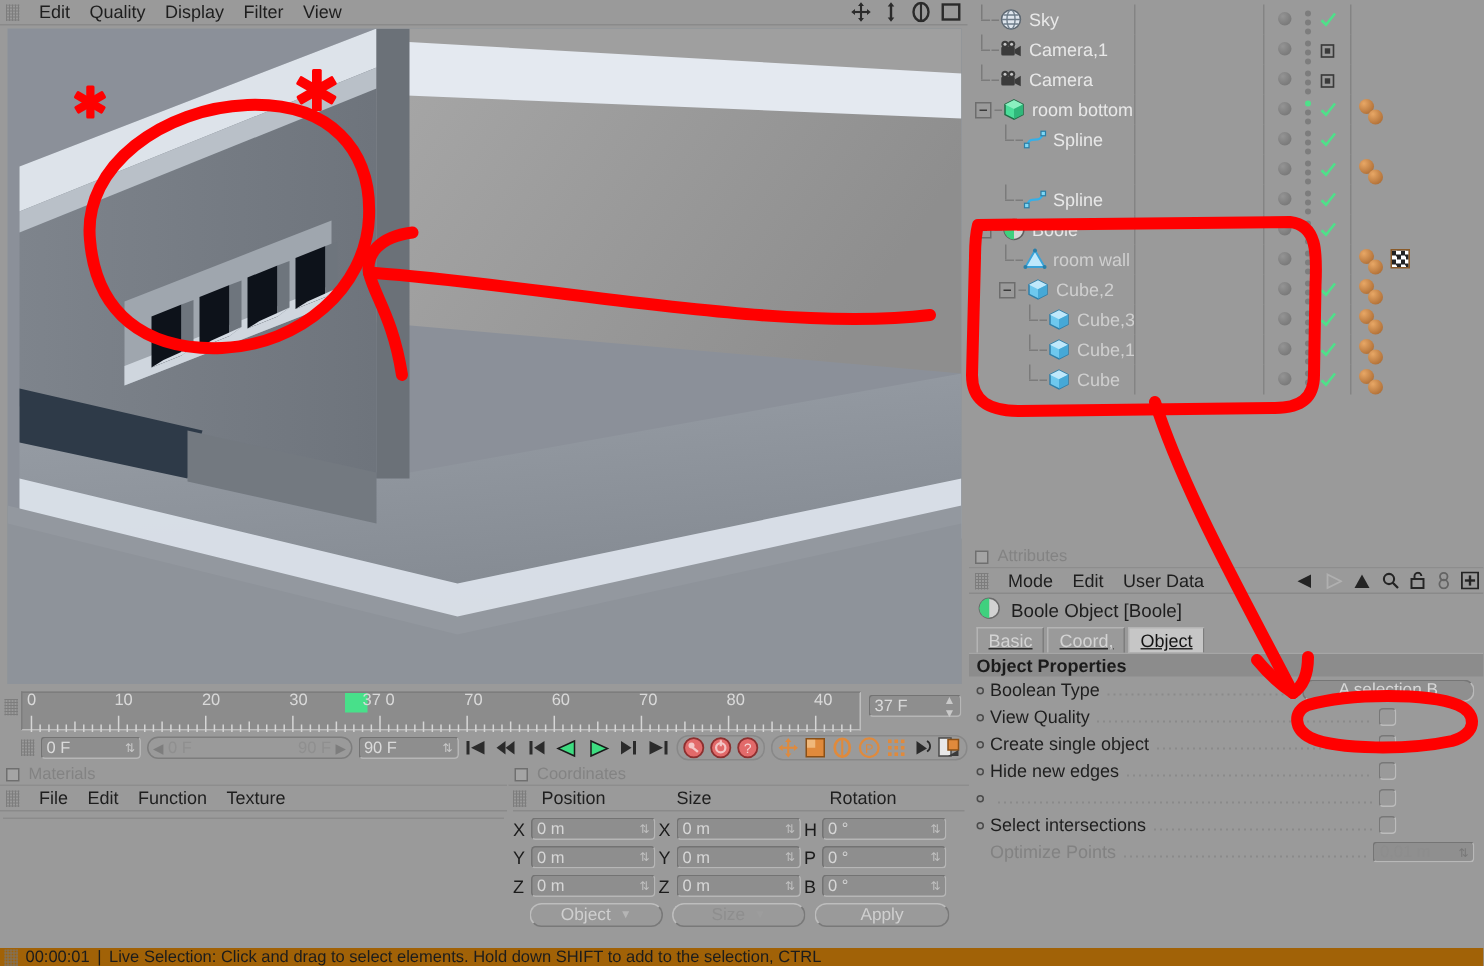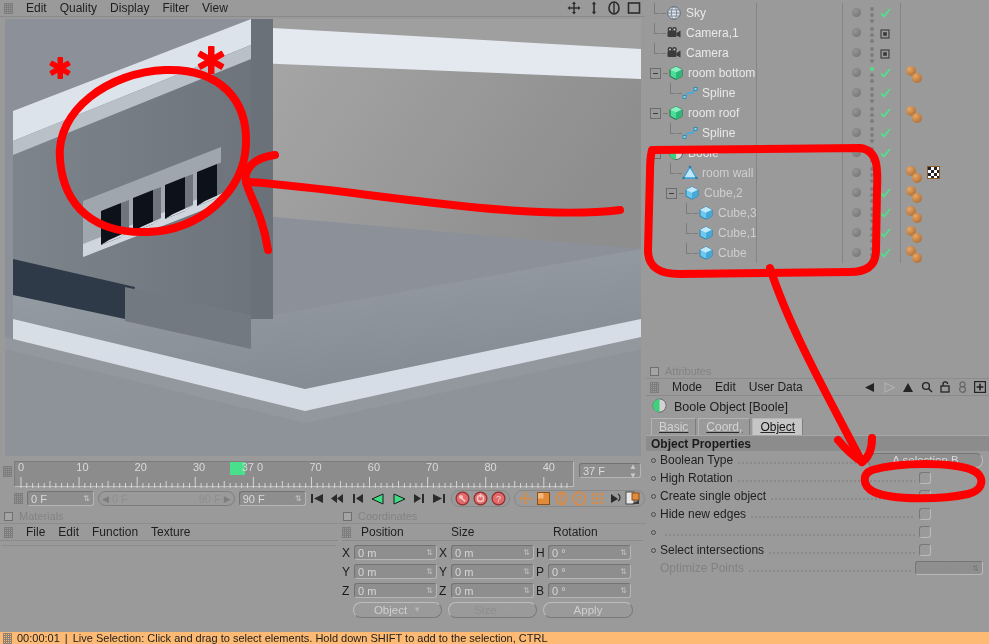--- a/index.html
+++ b/index.html
@@ -155,21 +155,21 @@
   .cbtn{
     height:16px;border-radius:8px;background:#9a9a9a;
     border-top:1px solid #bdbdbd;border-left:1px solid #bdbdbd;
     border-bottom:1px solid #797979;border-right:1px solid #797979;
     display:flex;align-items:center;justify-content:center;
     font-size:11.5px;color:#cfcfcf;
   }
   
   #status{ position:absolute; left:0; bottom:0; width:989px; height:12px;
            display:flex; align-items:center; gap:5px; padding-left:3px;
-           background:#fdba74; overflow:hidden; }
+           background:#a16207; overflow:hidden; }
   #status .st{ font-size:11px; color:#1c1c1c; white-space:nowrap; }
   
   #annot{ position:absolute; left:0; top:0; width:989px; height:644px; pointer-events:none; }
 </style>
 </head>
 <body>
 
 <div class="panel" id="viewport">
   <div class="tbar" id="vpmenu">
     <span class="grip"></span>
@@ -413,30 +413,20 @@
         <span class="dots2" style="left: 224px; top: 4px;">
           <i class=""></i>
           <i></i>
           <i></i>
         </span>
         <span class="tick" style="left: 234px; top: 4px;"><svg width="11" height="10" viewBox="0 0 11 10">
             <path d="M1 5.5 L4 8.5 L10 1" fill="none" stroke="#4fe08a" stroke-width="1.8"></path>
           </svg></span>
       </div>
       <div class="orow">
-        <div class="tree" style="width: 190px; padding-left: 4px;">
-          <span class="pm"></span>
-          <span style="width: 5px; height: 1px; background: rgb(123, 123, 123); flex: 0 0 auto;"></span>
-          <span class="oicon"><svg width="16" height="16" viewBox="0 0 16 16">
-              <polygon points="8,1.6 14,4.6 14,11.4 8,14.4 2,11.4 2,4.6" fill="#4ade9a" stroke="#1f6b45" stroke-width="1"></polygon>
-              <polygon points="8,1.6 14,4.6 8,7.6 2,4.6" fill="#8af0c0"></polygon>
-              <polygon points="8,7.6 14,4.6 14,11.4 8,14.4" fill="#2fb77a"></polygon>
-            </svg></span>
-          <span class="olabel bright">room roof</span>
-        </div>
         <div class="ocols">
           <div class="coldiv" style="left:110px"></div>
           <div class="coldiv" style="left:196px"></div>
           <div class="coldiv" style="left:254px"></div>
         </div>
         <span class="dotgray" style="left: 206px; top: 5px;"></span>
         <span class="dots2" style="left: 224px; top: 4px;">
           <i class=""></i>
           <i></i>
           <i></i>
@@ -716,21 +706,21 @@
       <div class="prow">
         <span class="bullet"></span>
         <span class="plabel">Boolean Type</span>
         <span class="leader"></span>
         <span class="combo" style="margin-right: 6px;">
           <span>A selection B</span>
         </span>
       </div>
       <div class="prow">
         <span class="bullet"></span>
-        <span class="plabel">High Rotation</span>
+        <span class="plabel">View Quality</span>
         <span class="leader"></span>
         <span class="cbox" style="margin-right: 58px;"></span>
       </div>
       <div class="prow">
         <span class="bullet"></span>
         <span class="plabel">Create single object</span>
         <span class="leader"></span>
         <span class="cbox" style="margin-right: 58px;"></span>
       </div>
       <div class="prow">

